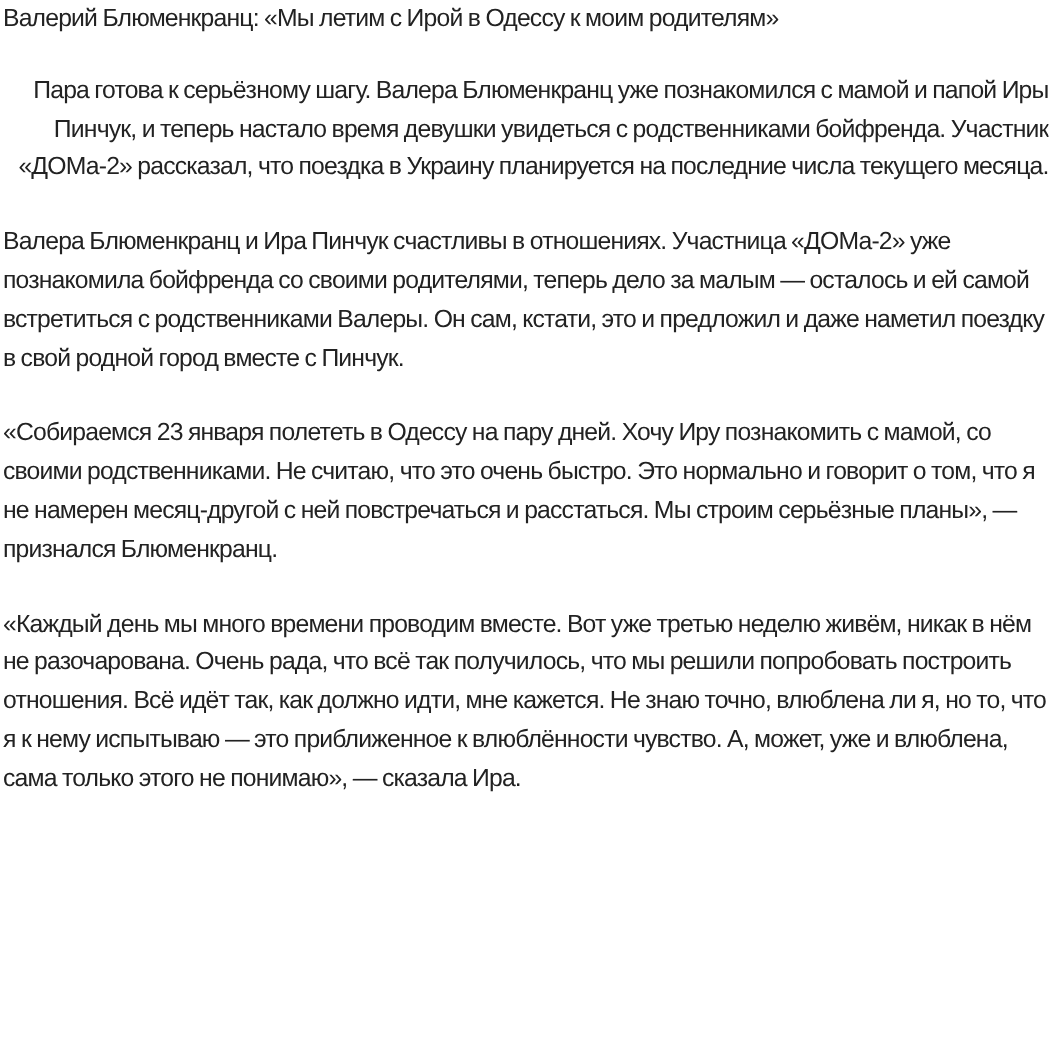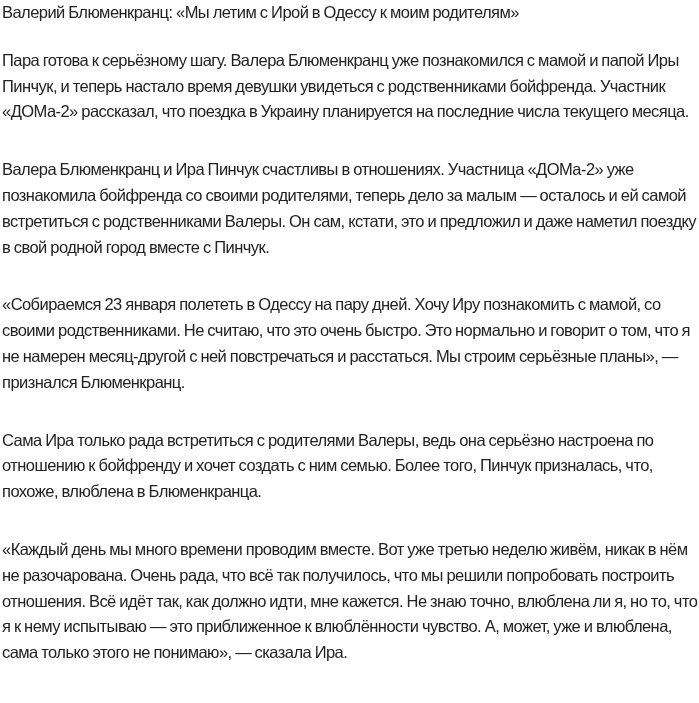--- a/index.html
+++ b/index.html
@@ -8,26 +8,25 @@
     font-family: Liberation Sans, sans-serif;
     color: #222222;
     font-size: 16.5px;
     line-height: 25.8px;
     letter-spacing: -0.55px;
     word-spacing: -0.5px;
     padding: 0 0 0 2px;
   }
   .title { margin: 0; padding-top: 0; font-weight: normal; font-size: 16.5px; line-height: 25.8px; }
   p { margin: 0; }
-  .p1 { margin-top: 22px; }
-  .gap { margin-top: 32px; }
+  .p1 { margin-top: 22px; text-align: right; }
+  .gap { margin-top: 24px; }
 </style>
 </head>
 <body>
 
 <div class="article">
   <h1 class="title">Валерий Блюменкранц: «Мы летим с Ирой в Одессу к моим родителям»</h1>
   <p class="p1">Пара готова к серьёзному шагу. Валера Блюменкранц уже познакомился с мамой и папой Иры Пинчук, и теперь настало время девушки увидеться с родственниками бойфренда. Участник «ДОМа-2» рассказал, что поездка в Украину планируется на последние числа текущего месяца.</p>
   <p class="gap">Валера Блюменкранц и Ира Пинчук счастливы в отношениях. Участница «ДОМа-2» уже познакомила бойфренда со своими родителями, теперь дело за малым — осталось и ей самой встретиться с родственниками Валеры. Он сам, кстати, это и предложил и даже наметил поездку в свой родной город вместе с Пинчук.</p>
   <p class="gap">«Собираемся 23 января полететь в Одессу на пару дней. Хочу Иру познакомить с мамой, со своими родственниками. Не считаю, что это очень быстро. Это нормально и говорит о том, что я не намерен месяц-другой с ней повстречаться и расстаться. Мы строим серьёзные планы», — признался Блюменкранц.</p>
-  <p class="gap">Сама Ира только рада встретиться с родителями Валеры, ведь она серьёзно настроена по отношению к бойфренду и хочет создать с ним семью. Более того, Пинчук призналась, что, похоже, влюблена в Блюменкранца.</p>
   <p class="gap">«Каждый день мы много времени проводим вместе. Вот уже третью неделю живём, никак в нём не разочарована. Очень рада, что всё так получилось, что мы решили попробовать построить отношения. Всё идёт так, как должно идти, мне кажется. Не знаю точно, влюблена ли я, но то, что я к нему испытываю — это приближенное к влюблённости чувство. А, может, уже и влюблена, сама только этого не понимаю», — сказала Ира.</p>
 </div>
 
 </body></html>

